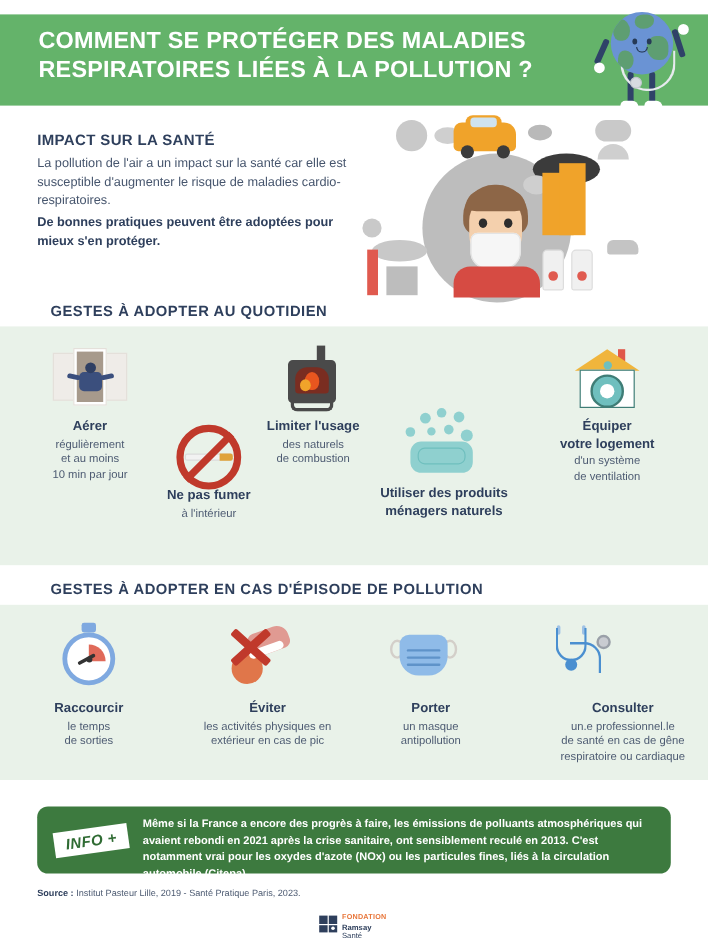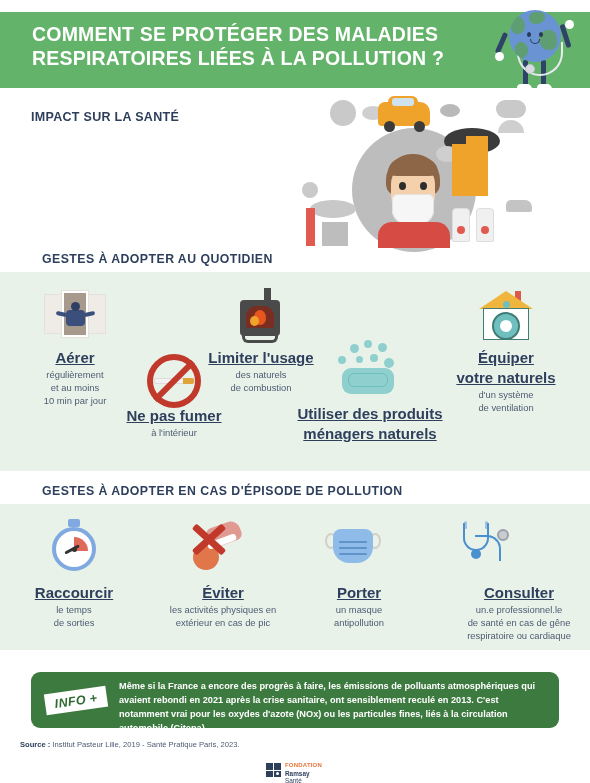--- a/index.html
+++ b/index.html
@@ -176,21 +176,21 @@
   
   .sec-head {
     position: absolute; left: 42px;
     color: #2e3f5c; font-size: 12.3px; font-weight: bold; letter-spacing: .45px;
     text-transform: uppercase;
   }
   .sec-panel { position: absolute; left: 0; width: 590px; background: #e9f2e9; }
 
   
   .tip { position: absolute; text-align: center; }
-  .tip .t-title { color: #2e3f5c; font-size: 15px; font-weight: bold; line-height: 1.32; text-decoration: underline; }
+  .tip .t-title { color: #2e3f5c; font-size: 11px; font-weight: bold; line-height: 1.32; }
   .tip .t-sub { color: #4d5b72; font-size: 9.4px; line-height: 1.38; margin-top: 1px; }
 
   
   .ic { position: absolute; }
   .window-ic { width: 62px; height: 48px; }
   .win-panel { position: absolute; background: #efece8; border: 1px solid #e4e0da; }
   .win-l { left: 0; top: 4px; width: 20px; height: 40px; }
   .win-r { left: 42px; top: 4px; width: 20px; height: 40px; }
   .win-c { left: 17px; top: 0; width: 28px; height: 48px; background: #fff; border: 1px solid #e4e0da; }
   .win-in { position: absolute; left: 20px; top: 3px; width: 22px; height: 42px; background: #a79a8c; }
@@ -309,21 +309,21 @@
     color: #2f6b33; font-size: 12.5px; font-weight: bold; font-style: italic;
     letter-spacing: .4px;
   }
   .info-text {
     position: absolute; left: 88px; top: 8px; width: 428px;
     color: #ffffff; font-size: 9.2px; line-height: 1.52; font-weight: bold;
   }
 
   
   .source {
-    position: absolute; left: 20px; top: 740px;
+    position: absolute; left: 31px; top: 740px;
     color: #4d5b72; font-size: 7.6px;
   }
   .source b { color: #2e3f5c; }
 
   .logo { position: absolute; left: 266px; top: 762px; width: 60px; height: 18px; }
   .logo-grid { position: absolute; left: 0; top: 1px; width: 16px; height: 15px; }
   .lg-sq { position: absolute; width: 7px; height: 6.5px; background: #2e3f5c; }
   .lg-sq.a { left: 0; top: 0; } .lg-sq.b { left: 8px; top: 0; }
   .lg-sq.c { left: 0; top: 7.5px; } .lg-sq.d { left: 8px; top: 7.5px; }
   .lg-sq.d::after {
@@ -362,20 +362,24 @@
       <div class="eye l"></div>
         <div class="eye r"></div>
       <div class="smile"></div>
     </div>
     <div class="glove gl-l"></div>
     <div class="glove gl-r"></div>
   </div>
 
   <div class="impact-text">
     <div class="impact-title">IMPACT SUR LA SANTÉ</div>
+    <div class="impact-body">
+      <span>La pollution de l'air a un impact sur la santé car elle est susceptible d'augmenter le risque de maladies cardio-respiratoires.</span>
+      <span class="bold">De bonnes pratiques peuvent être adoptées pour mieux s'en protéger.</span>
+    </div>
   </div>
 
   <div class="illus">
     <div class="ill-circle"></div>
     <div class="avatar-grey"></div>
     <div class="smoke sm1"></div>
     <div class="smoke sm2"></div>
     <div class="cloud-rain"></div>
     <div class="umbrella"></div>
     <div class="car"></div>
@@ -474,21 +478,21 @@
   <div class="ic house-ic" style="left:479px; top:291px">
     <div class="house-chim"></div>
     <div class="roof"></div>
     <div class="house-body"></div>
     <div class="roof-dot"></div>
     <div class="fan-outer"></div>
     <div class="fan-in"></div>
   </div>
   <div class="tip" style="left:452px; top:348px; width:108px">
     <div class="t-title" style="white-space:pre-line">Équiper
-votre naturels</div>
+votre logement</div>
     <div class="t-sub" style="white-space:pre-line">d'un système
 de ventilation</div>
   </div>
 
   <div class="sec-head" style="top:484px">GESTES À ADOPTER EN CAS D'ÉPISODE DE POLLUTION</div>
   <div class="sec-panel" style="top:504px; height:146px"></div>
 
   <div class="ic stopwatch-ic" style="left:50px; top:519px">
     <div class="sw-top"></div>
     <div class="sw-body"></div>

